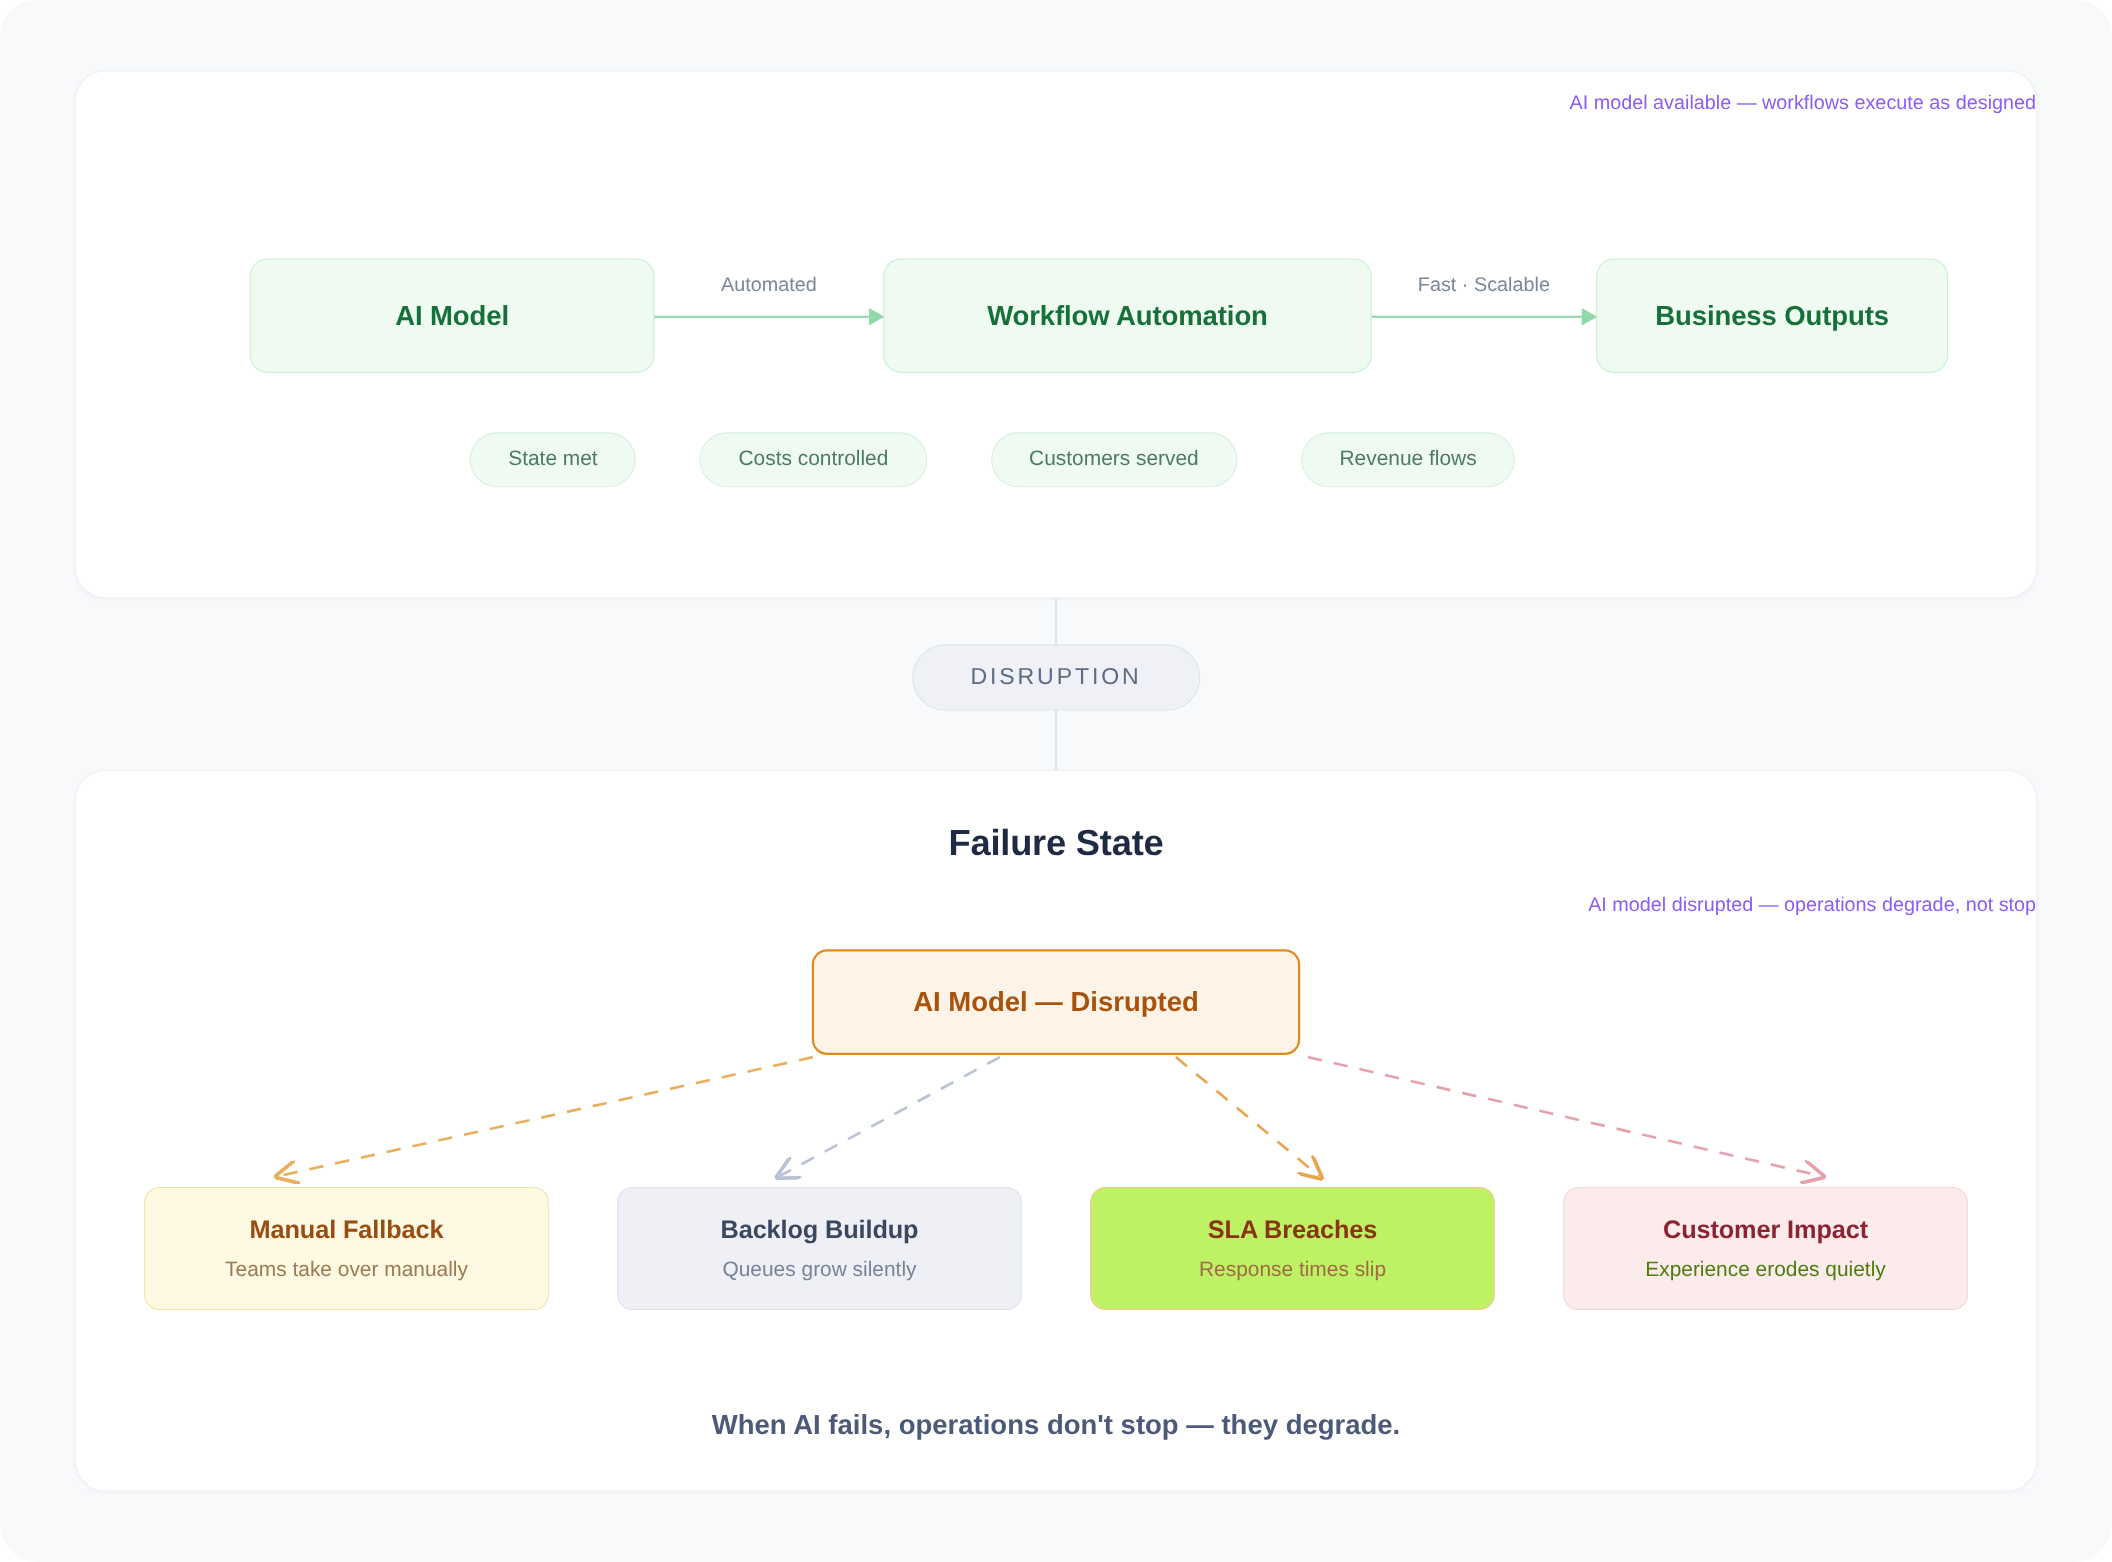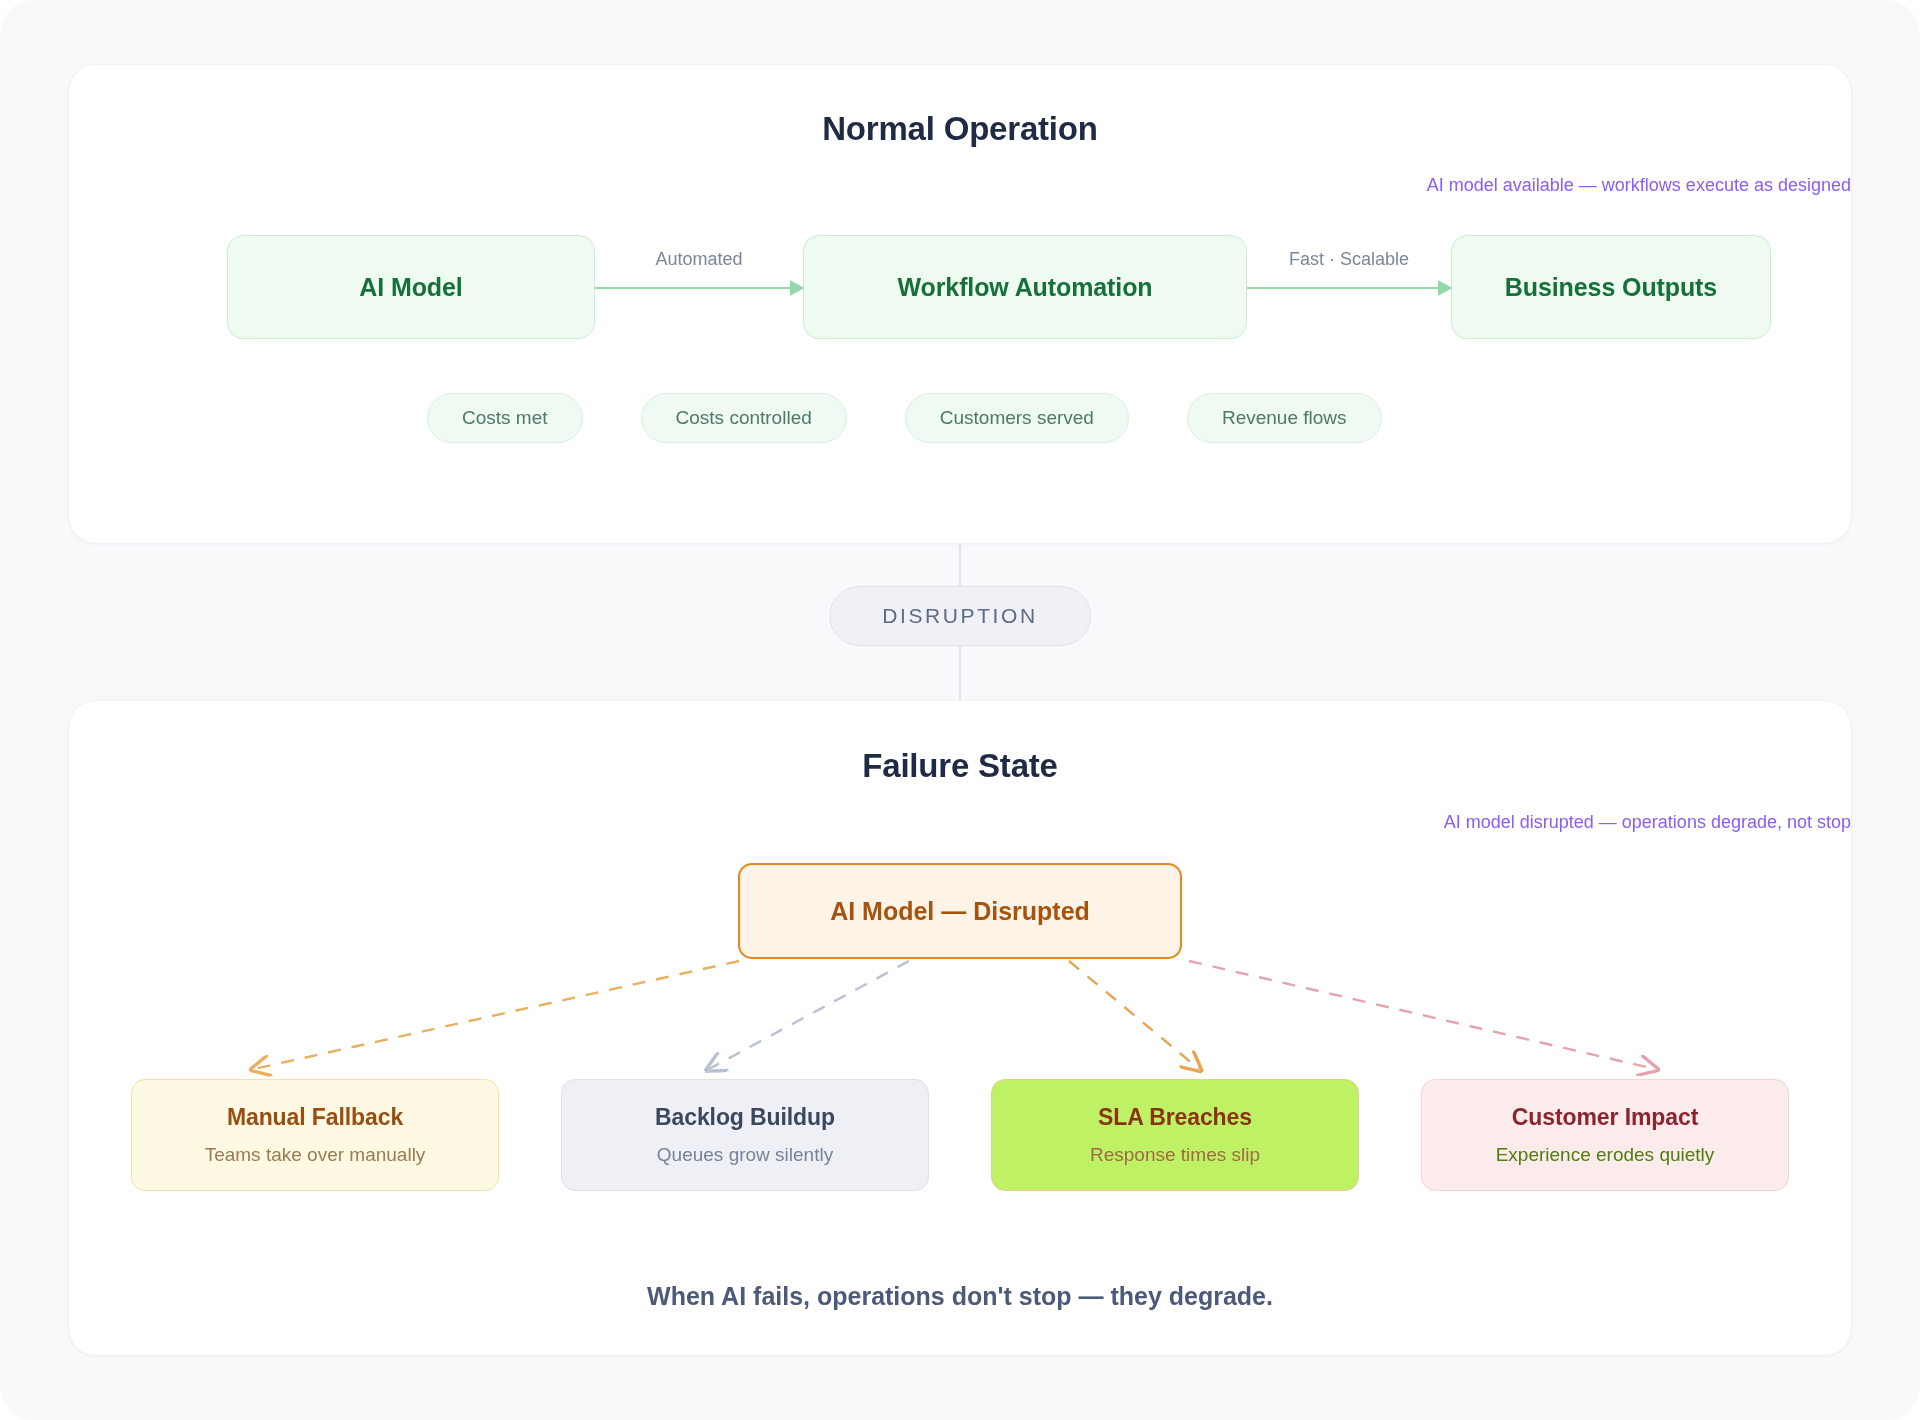--- a/index.html
+++ b/index.html
@@ -261,21 +261,20 @@
     font-weight: bold;
     color: #4a5a78;
   }
 </style>
 </head>
 <body>
 
 <div class="page">
 
   <section class="panel panel-top">
-    <h2 class="panel-title">Normal Operation</h2>
     <p class="panel-sub">AI model available — workflows execute as designed</p>
 
     <div class="flow-row">
 
       <div class="node node-1">
         <span class="node-label">AI Model</span>
       </div>
 
       <div class="connector conn-1">
         <span class="clabel">Automated</span>
@@ -292,21 +291,21 @@
         <span class="line"></span>
         <span class="head"></span>
       </div>
 
       <div class="node node-3">
         <span class="node-label">Business Outputs</span>
       </div>
     </div>
 
     <div class="chips">
-      <span class="chip">Costs met</span>
+      <span class="chip">State met</span>
       <span class="chip">Costs controlled</span>
       <span class="chip">Customers served</span>
       <span class="chip">Revenue flows</span>
     </div>
   </section>
 
   <div class="mid">
     <span class="mid-line"></span>
     <div class="disruption-badge">
       <span>DISRUPTION</span>

